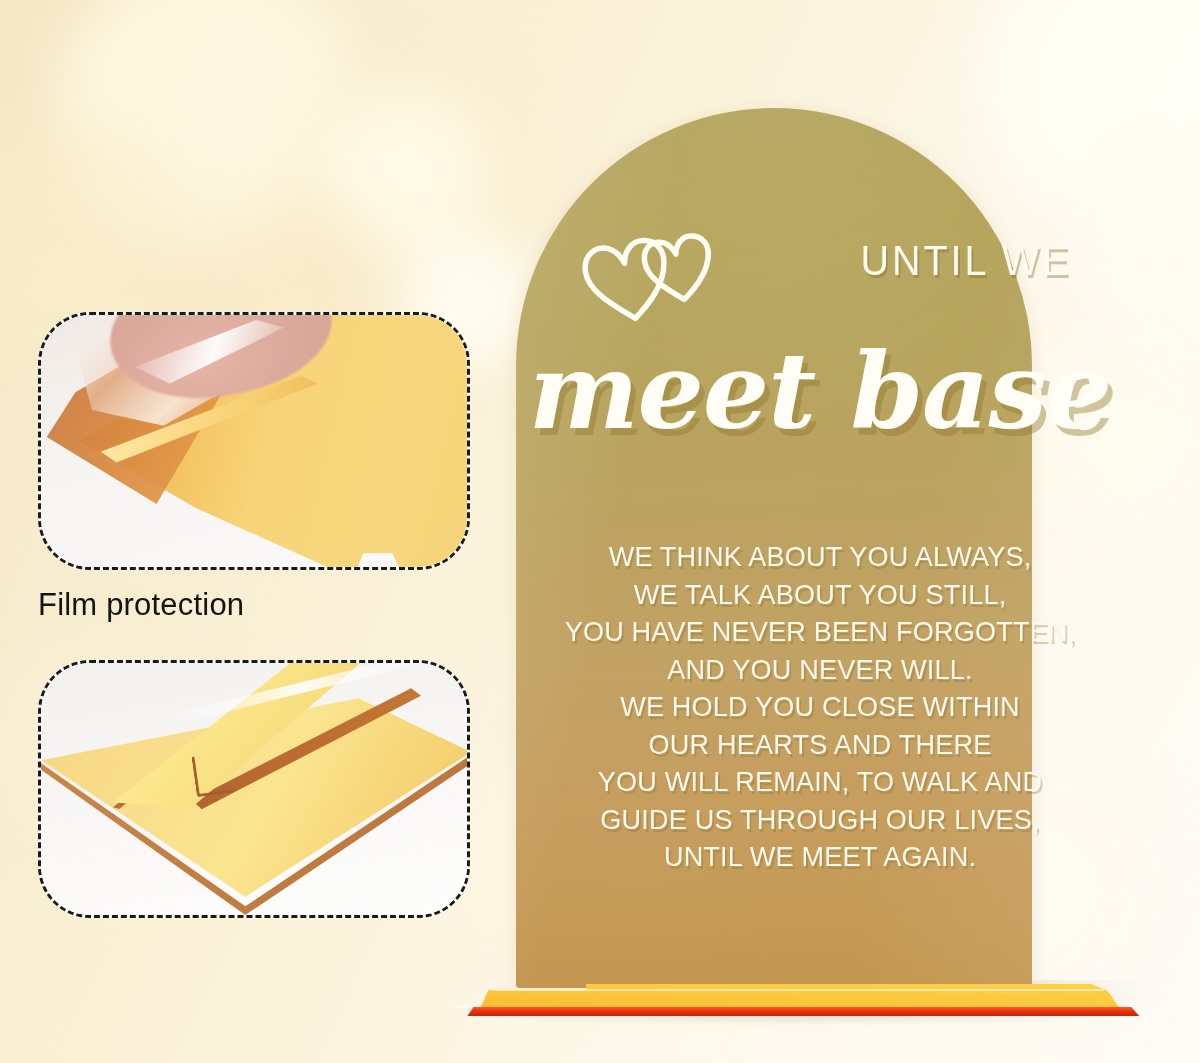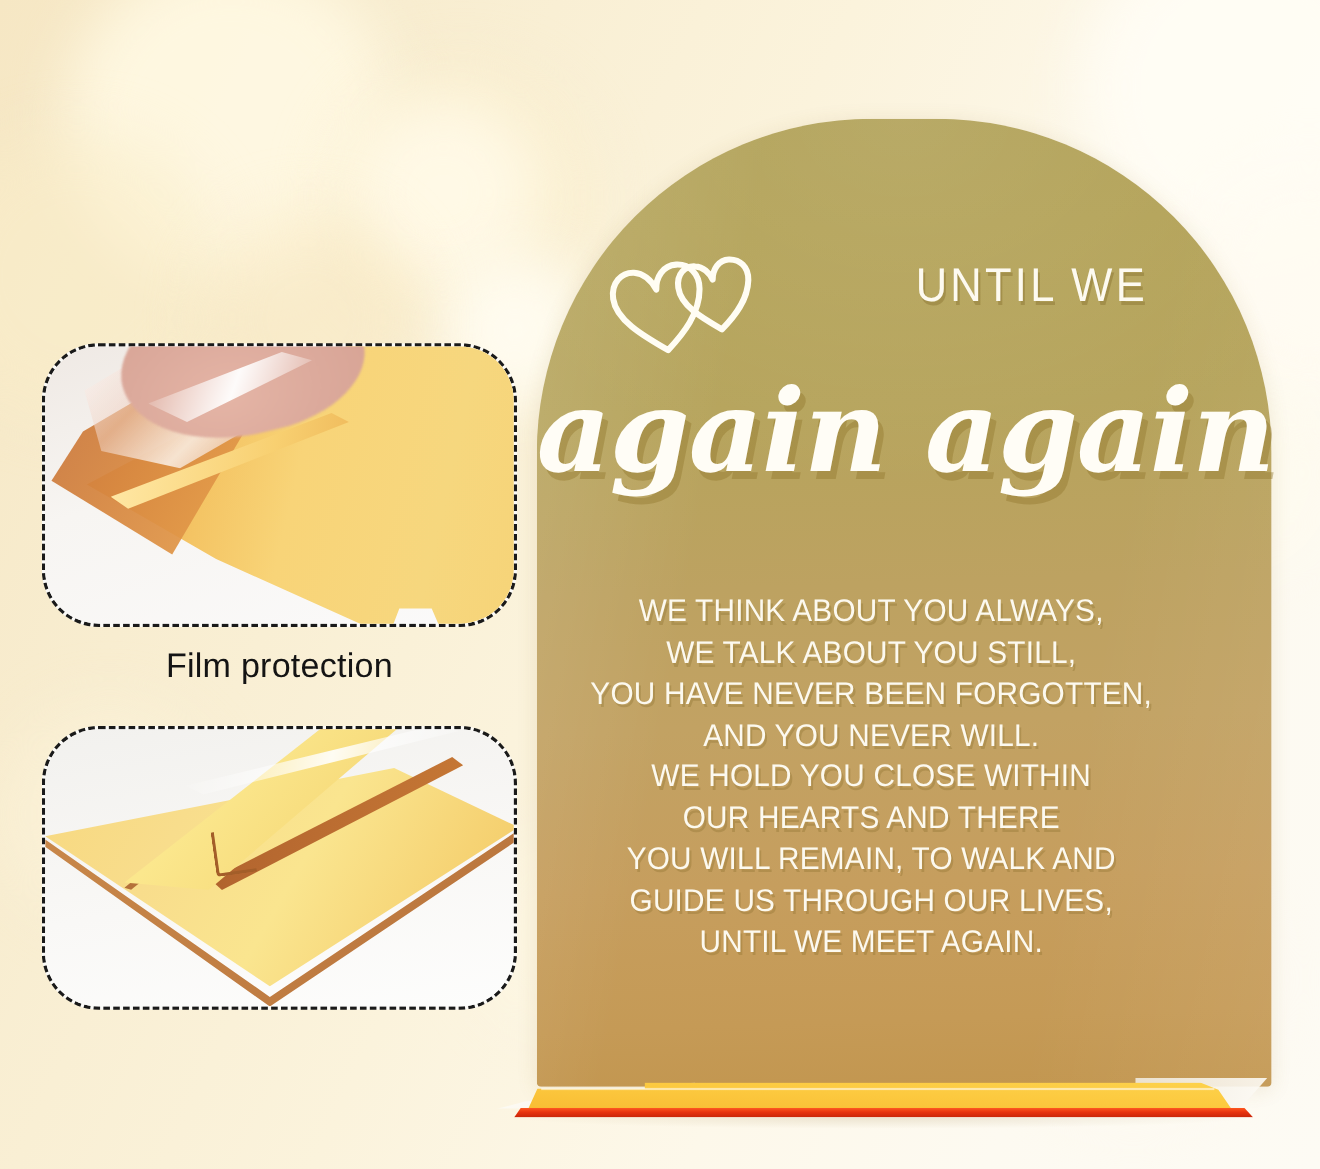--- a/index.html
+++ b/index.html
@@ -19,21 +19,21 @@
   
   .feature{position:absolute;left:38px;width:432px;}
   #feature-film{top:312px;}
   #feature-base{top:660px;}
   .photo{
     position:relative;width:432px;height:258px;
     border:3px dashed #1a1a1a;border-radius:52px;
     background:#fbfaf7;overflow:hidden;box-sizing:border-box;
   }
   .caption{
-    text-align:center;font-size:31px;color:#141414;
+    text-align:left;font-size:31px;color:#141414;
     margin-top:17px;letter-spacing:.2px;
   }
 
   
   .p1-bg{position:absolute;inset:0;background:
      linear-gradient(160deg,#efe9e4 0%,#f7f5f2 40%,#fbfafa 100%);}
   .p1-sheet{position:absolute;left:2%;top:-4%;width:115%;height:112%;
      background:linear-gradient(103deg,#d98f50 0%,#e8a65c 16%,#f2c469 30%,#f6d47c 45%,#f5d782 70%,#f3d177 100%);
      clip-path:polygon(6% 48%, 58% 0%, 100% 2%, 100% 78%, 72% 96%, 70% 88%, 64% 88%, 62% 97%, 30% 72%);
      filter:saturate(1.05);}
@@ -73,21 +73,21 @@
      background:#b5713a;
      clip-path:polygon(11% 96%, 13% 97%, 80% 3%, 78% 2%);}
   .p2-notch{position:absolute;left:36%;top:36%;width:8%;height:15%;
      border:3px solid #a35e29;border-top:none;border-right:none;
      transform:rotate(-8deg);border-radius:0 0 0 4px;}
   .p2-gleam{position:absolute;left:30%;top:-2%;width:62%;height:26%;
      background:linear-gradient(104deg,rgba(255,255,255,0),rgba(255,255,255,.9) 50%,rgba(255,255,255,0));
      clip-path:polygon(0 86%,88% 0,94% 10%,6% 98%);}
 
   
-  #sign{position:absolute;left:488px;top:108px;width:668px;height:880px;}
+  #sign{position:absolute;left:516px;top:108px;width:516px;height:880px;}
   #arch{
     position:absolute;inset:0;
     border-radius:304px 304px 4px 4px;
     background:
       radial-gradient(120% 70% at 50% 0%, rgba(255,255,255,.10) 0%, rgba(255,255,255,0) 55%),
       linear-gradient(178deg,#b0a055 0%,#b3a257 12%,#b6a45c 30%,#bda261 48%,#c2a263 62%,#c69e5e 78%,#c59a56 92%,#c2964f 100%);
     box-shadow:0 2px 18px rgba(140,110,40,.12);
   }
   #arch-sheen{
     position:absolute;left:0;top:0;width:100%;height:100%;
@@ -198,21 +198,21 @@
 
   <svg id="hearts" viewBox="0 0 140 104">
     <g fill="none" stroke="#fffdf3" stroke-width="5.5" stroke-linecap="round" stroke-linejoin="round">
       <path d="M52 97 C30 80 9 63 9 44 C9 29 20 21 31 23 C40 25 46 33 49 41 C50 30 58 20 70 21 C82 22 90 32 88 46 C85 68 68 84 52 97 Z" transform="rotate(-8 50 58)"></path>
       <path d="M102 78 C84 64 68 51 68 35 C68 22 77 16 86 18 C93 19 98 26 100 32 C101 23 108 15 117 16 C127 17 134 25 132 37 C129 55 115 68 102 78 Z" transform="rotate(-8 100 47)"></path>
     </g>
   </svg>
 
   <div id="eyebrow">UNTIL WE</div>
 
-  <div id="script">again again</div>
+  <div id="script">meet base</div>
 
   <div id="poem">
     <div>WE THINK ABOUT YOU ALWAYS,</div>
     <div>WE TALK ABOUT YOU STILL,</div>
     <div>YOU HAVE NEVER BEEN FORGOTTEN,</div>
     <div>AND YOU NEVER WILL.</div>
     <div>WE HOLD YOU CLOSE WITHIN</div>
     <div>OUR HEARTS AND THERE</div>
     <div>YOU WILL REMAIN, TO WALK AND</div>
     <div>GUIDE US THROUGH OUR LIVES,</div>

